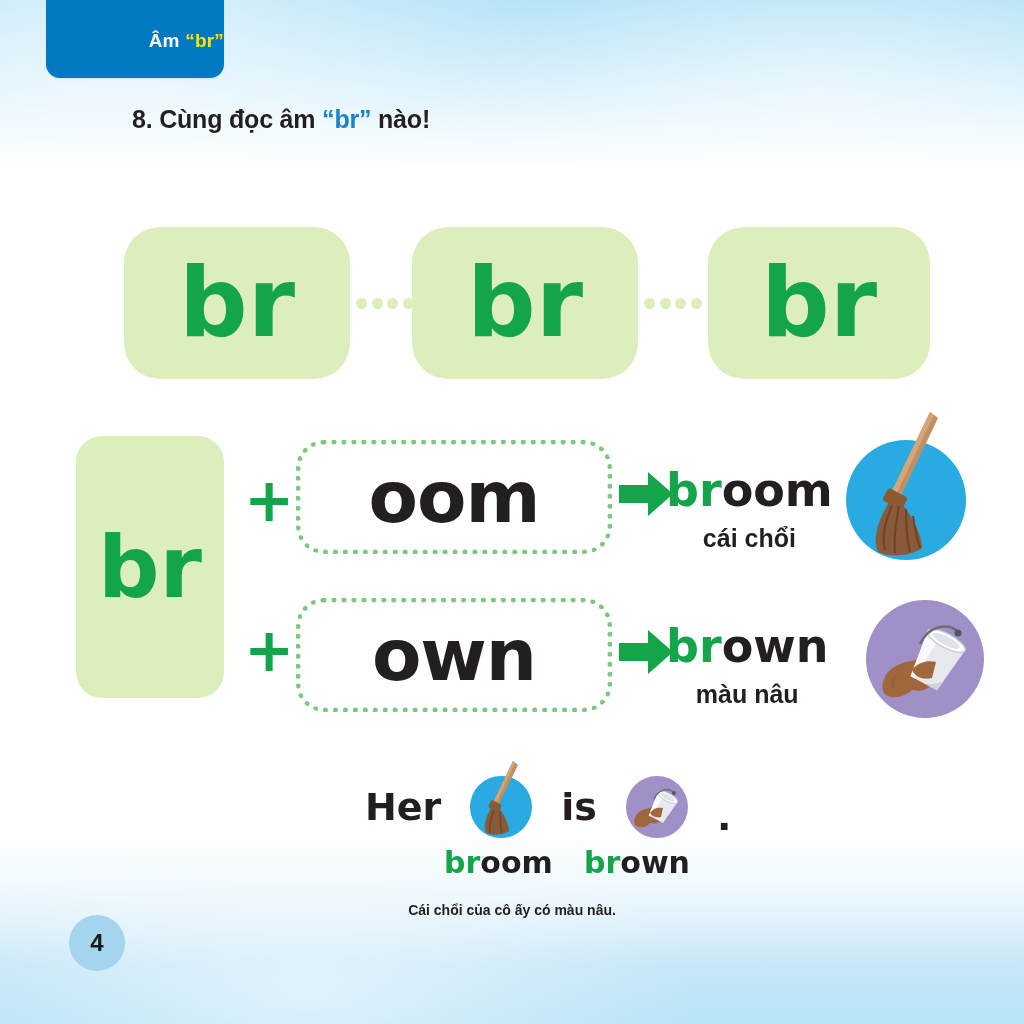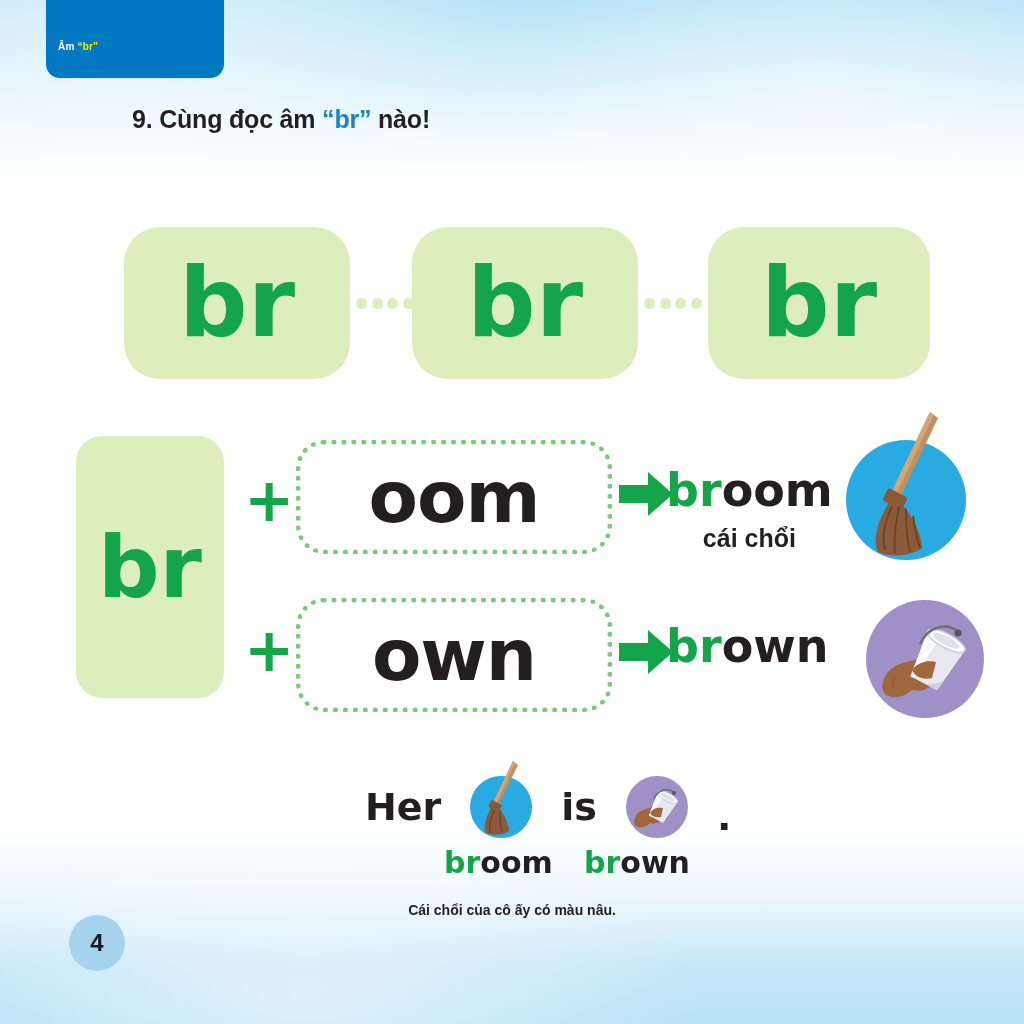--- a/index.html
+++ b/index.html
@@ -39,25 +39,25 @@
     left: 46px;
     top: -44px;
     width: 178px;
     height: 122px;
     background: #0079c2;
     border-radius: 14px;
     box-shadow: 0 1px 2px rgba(0,0,0,0.08);
   }
   #header-tab .tab-text {
     position: absolute;
-    left: 12px;
+    left: 4px;
     right: 0;
     bottom: 26px;
-    text-align: left;
-    font-size: 10px;
+    text-align: right;
+    font-size: 19px;
     font-weight: bold;
     letter-spacing: 0.2px;
     color: #ffffff;
     white-space: nowrap;
   }
   #header-tab .tab-text .hl {
     color: #ffe500;
   }
   
   #instruction {
@@ -299,21 +299,21 @@
 </style>
 </head>
 <body>
 
 <div id="page">
 
   <div id="header-tab">
     <div class="tab-text"><span>Âm </span><span class="hl">“br”</span></div>
   </div>
 
-  <div id="instruction"><span>9. Cùng đọc âm </span><span class="hl">“br”</span><span> nào!</span></div>
+  <div id="instruction"><span>8. Cùng đọc âm </span><span class="hl">“br”</span><span> nào!</span></div>
 
   <div class="br-tile" id="br-tile-1">
     <span class="br-letters">br</span>
   </div>
   <div class="dot-connector" id="dots-1">
     <span></span>
     <span></span>
     <span></span>
     <span></span>
   </div>
@@ -351,20 +351,21 @@
     <path d="M0 13 H29 V0 L54 22 L29 44 V31 H0 Z" fill="#14a44a"></path>
   </svg>
 
   <div class="result-group" id="result-1">
     <div class="result-word"><span class="pre">br</span><span>oom</span></div>
     <div class="result-meaning">cái chổi</div>
   </div>
 
   <div class="result-group" id="result-2">
     <div class="result-word"><span class="pre">br</span><span>own</span></div>
+    <div class="result-meaning">màu nâu</div>
   </div>
 
   <div class="pic-circle" id="pic-broom">
     <svg class="pic-art" viewBox="0 0 120 120">
       <g transform="translate(0,-34)">
         <path d="M84 6 L92 12 L52 96 L43 91 Z" fill="#c08f62"></path>
         <path d="M84 6 L88 9 L48 93 L43 91 Z" fill="#d4a577"></path>
         <rect x="38" y="86" width="22" height="14" rx="3" transform="rotate(28 49 93)" fill="#8a5a33"></rect>
         <path d="M42 98 C30 118 27 136 32 146 C44 152 66 150 76 142 C76 128 64 106 54 96 Z" fill="#8a5a3a"></path>
         <path d="M46 100 C38 118 36 134 39 144" stroke="#6f4425" stroke-width="2" fill="none"></path>

